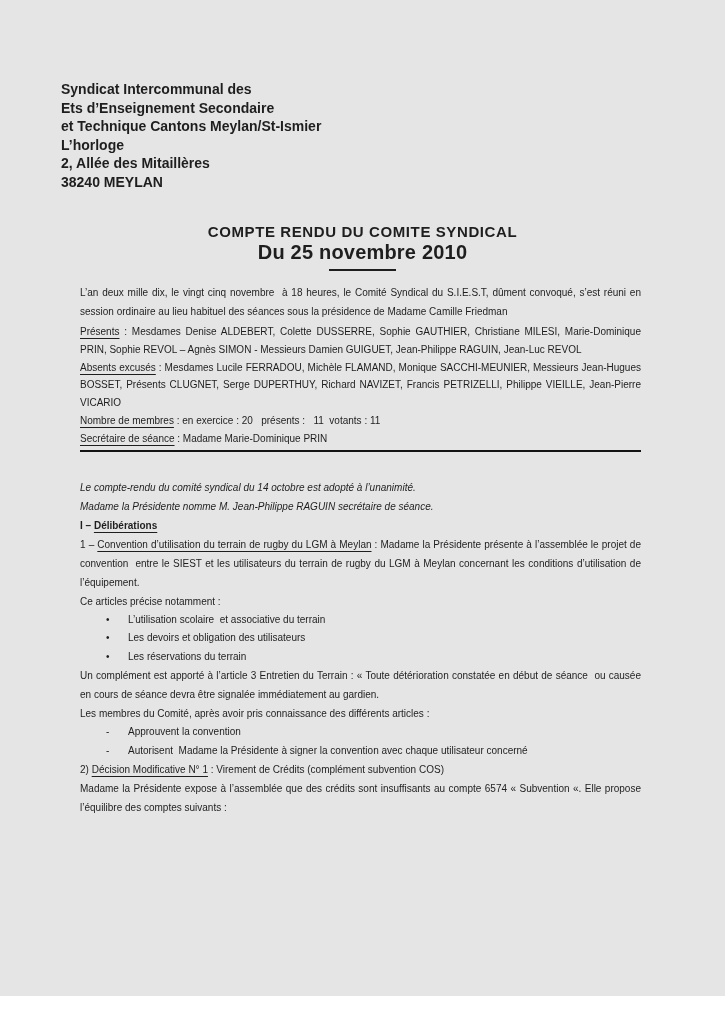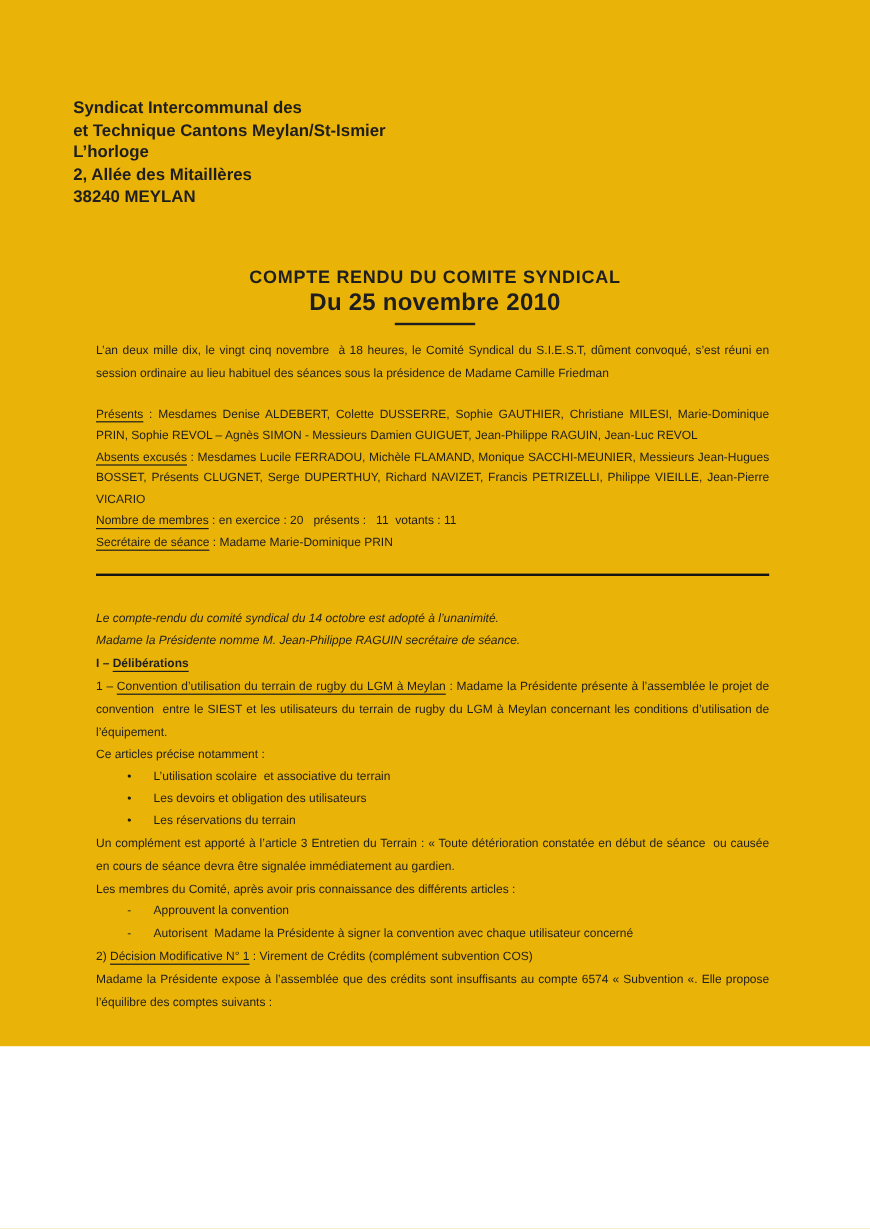--- a/index.html
+++ b/index.html
@@ -1,20 +1,20 @@
 <!DOCTYPE html>
 <html><head>
 <meta charset="utf-8">
 <style>
   html, body { margin: 0; padding: 0; background: #ffffff; }
   .page {
     position: relative;
     width: 725px;
-    height: 872px;
-    background: #eab308;
+    height: 996px;
+    background: #e5e5e5;
     font-family: "Liberation Sans", sans-serif;
     color: #1e1e1e;
     overflow: hidden;
   }
   .letterhead {
     position: absolute;
     left: 61px;
     top: 80px;
     font-size: 14px;
     font-weight: bold;
@@ -53,24 +53,24 @@
     line-height: 19px;
   }
   .content p { margin: 0; }
   .just { text-align: justify; }
   .u {
     text-decoration: underline;
     text-underline-offset: 3px;
     text-decoration-thickness: 1.2px;
   }
   .attendance {
-    margin-top: 16px;
+    margin-top: 2px;
     line-height: 17.8px;
     border-bottom: 2.5px solid #141414;
-    padding-bottom: 16px;
+    padding-bottom: 2px;
   }
   .adoption { margin-top: 26px; font-style: italic; }
   .section-heading {
     margin-top: 14px;
     font-weight: bold;
   }
   .item1 { margin-top: 16px; }
   .doc-intro { margin-top: 11px; }
   .list { line-height: 18.5px; }
   .li {
@@ -88,20 +88,21 @@
   .item2 { margin-top: 27px; }
   .expose { margin-top: 15px; }
 </style>
 </head>
 <body>
 
 <div class="page">
 
   <div class="letterhead">
     <div>Syndicat Intercommunal des</div>
+    <div>Ets d’Enseignement Secondaire</div>
     <div>et Technique Cantons Meylan/St-Ismier</div>
     <div>L’horloge</div>
     <div>2, Allée des Mitaillères</div>
     <div>38240 MEYLAN</div>
   </div>
 
   <div class="title-block">
     <div class="title-main">COMPTE RENDU DU COMITE SYNDICAL</div>
     <div class="title-sub">Du 25 novembre 2010</div>
     <div class="title-rule"></div>

